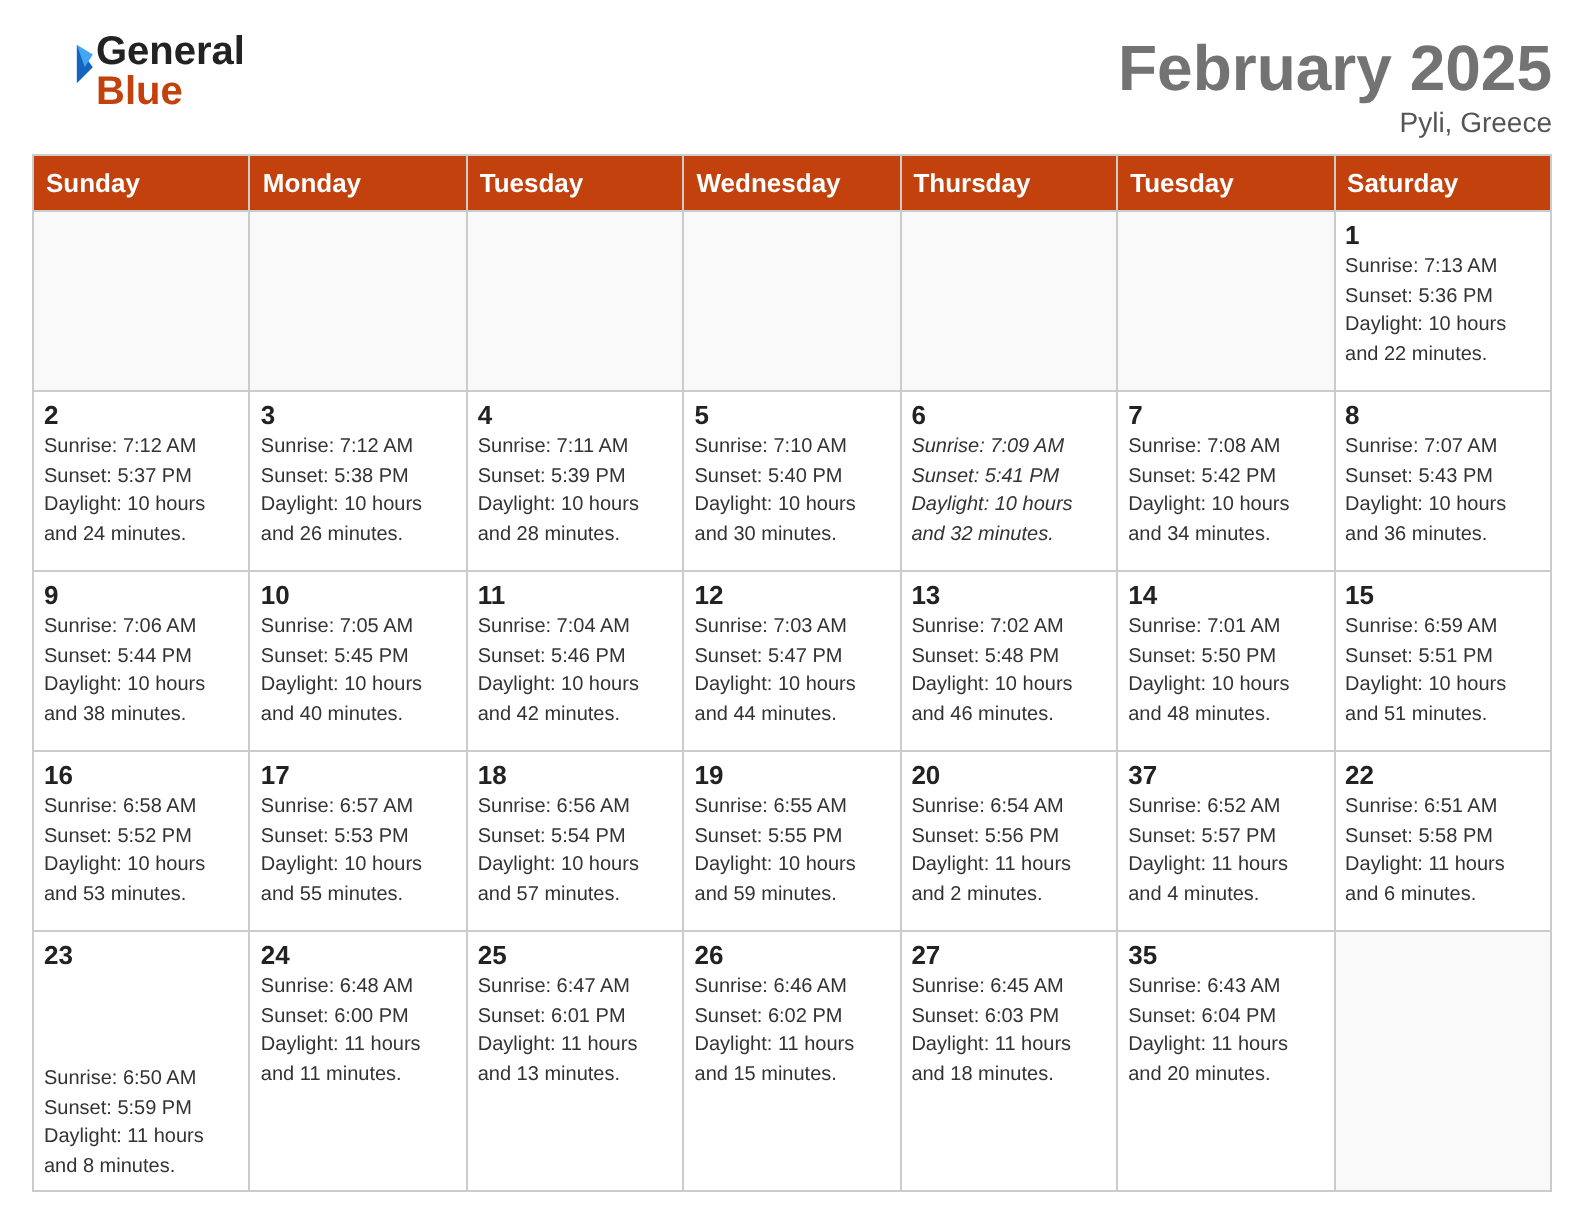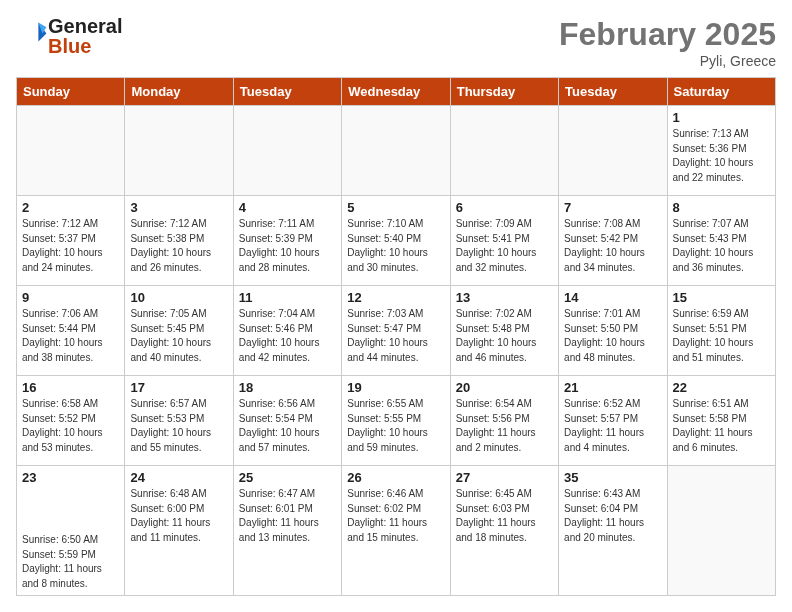--- a/index.html
+++ b/index.html
@@ -162,21 +162,21 @@
         </td>
         <td>
           <div class="day-num">5</div>
           <div class="day-info" style="white-space: pre-line;">Sunrise: 7:10 AM
 Sunset: 5:40 PM
 Daylight: 10 hours
 and 30 minutes.</div>
         </td>
         <td>
           <div class="day-num">6</div>
-          <div class="day-info" style="white-space: pre-line;">Sunrise: 7:09 AM
+          <div class="day-info" style="white-space: pre-line; font-style: italic;">Sunrise: 7:09 AM
 Sunset: 5:41 PM
 Daylight: 10 hours
 and 32 minutes.</div>
         </td>
         <td>
           <div class="day-num">7</div>
           <div class="day-info" style="white-space: pre-line;">Sunrise: 7:08 AM
 Sunset: 5:42 PM
 Daylight: 10 hours
 and 34 minutes.</div>
@@ -270,21 +270,21 @@
 and 59 minutes.</div>
         </td>
         <td>
           <div class="day-num">20</div>
           <div class="day-info" style="white-space: pre-line;">Sunrise: 6:54 AM
 Sunset: 5:56 PM
 Daylight: 11 hours
 and 2 minutes.</div>
         </td>
         <td>
-          <div class="day-num">21</div>
+          <div class="day-num">37</div>
           <div class="day-info" style="white-space: pre-line;">Sunrise: 6:52 AM
 Sunset: 5:57 PM
 Daylight: 11 hours
 and 4 minutes.</div>
         </td>
         <td>
           <div class="day-num">22</div>
           <div class="day-info" style="white-space: pre-line;">Sunrise: 6:51 AM
 Sunset: 5:58 PM
 Daylight: 11 hours

